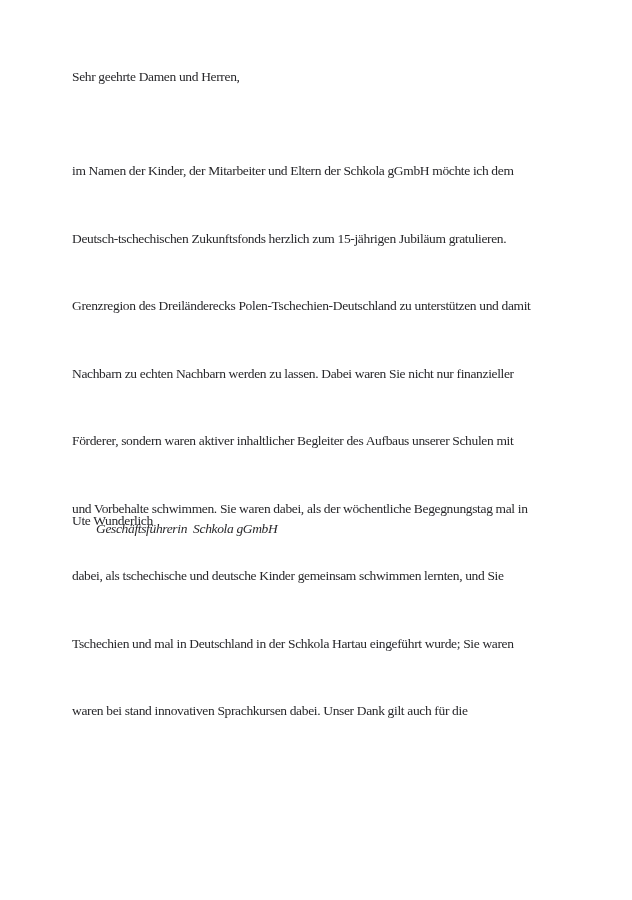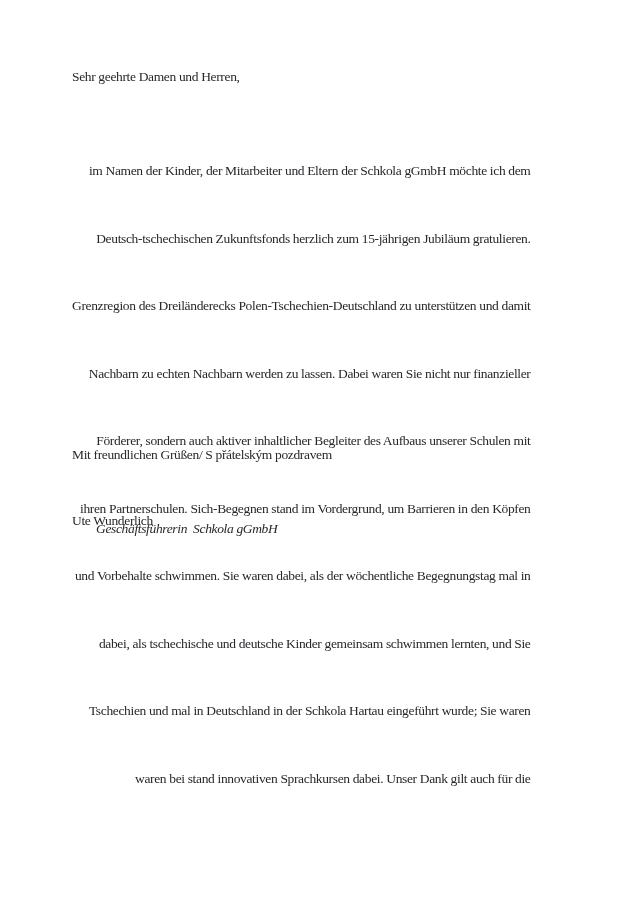--- a/index.html
+++ b/index.html
@@ -10,21 +10,20 @@
   .page {
     position: relative;
     width: 632px;
     height: 900px;
     background: #ffffff;
     overflow: hidden;
     font-family: "Liberation Serif", "DejaVu Serif", serif;
     color: #28282b;
     font-size: 13.5px;
     letter-spacing: -0.35px;
-    text-align: right;
   }
   .txt {
     position: absolute;
     left: 72px;
     white-space: pre;
     line-height: 22.5px;
   }
   .greeting   { top: 66px; }
   .body-block { top: 115px; }
   .body-block .line { height: 22.5px; }
@@ -37,30 +36,28 @@
 
 <div class="page">
 
   <div class="txt greeting">Sehr geehrte Damen und Herren,</div>
 
   <div class="txt body-block">
     <div class="line">im Namen der Kinder, der Mitarbeiter und Eltern der Schkola gGmbH möchte ich dem</div>
     <div class="line">Deutsch-tschechischen Zukunftsfonds herzlich zum 15-jährigen Jubiläum gratulieren.</div>
     <div class="line">Grenzregion des Dreiländerecks Polen-Tschechien-Deutschland zu unterstützen und damit</div>
     <div class="line">Nachbarn zu echten Nachbarn werden zu lassen. Dabei waren Sie nicht nur finanzieller</div>
-    <div class="line">Förderer, sondern auch aktiver inhaltlicher Begleiter des Aufbaus unserer Schulen mit</div>
-    <div class="line">ihren Partnerschulen. Sich-Begegnen stand im Vordergrund, um Barrieren in den Köpfen</div>
+    <div class="line">Förderer, sondern waren aktiver inhaltlicher Begleiter des Aufbaus unserer Schulen mit</div>
     <div class="line">und Vorbehalte schwimmen. Sie waren dabei, als der wöchentliche Begegnungstag mal in</div>
     <div class="line">dabei, als tschechische und deutsche Kinder gemeinsam schwimmen lernten, und Sie</div>
     <div class="line">Tschechien und mal in Deutschland in der Schkola Hartau eingeführt wurde; Sie waren</div>
     <div class="line">waren bei stand innovativen Sprachkursen dabei. Unser Dank gilt auch für die</div>
     
     
     
   </div>
 
-  <div class="txt closing">Mit freundlichen Grüßen/ S přátelským pozdravem</div>
 
   <div class="txt sig-name">Ute Wunderlich</div>
 
   <div class="txt sig-title">Geschäftsführerin  Schkola gGmbH</div>
 
 </div>
 
 </body></html>

